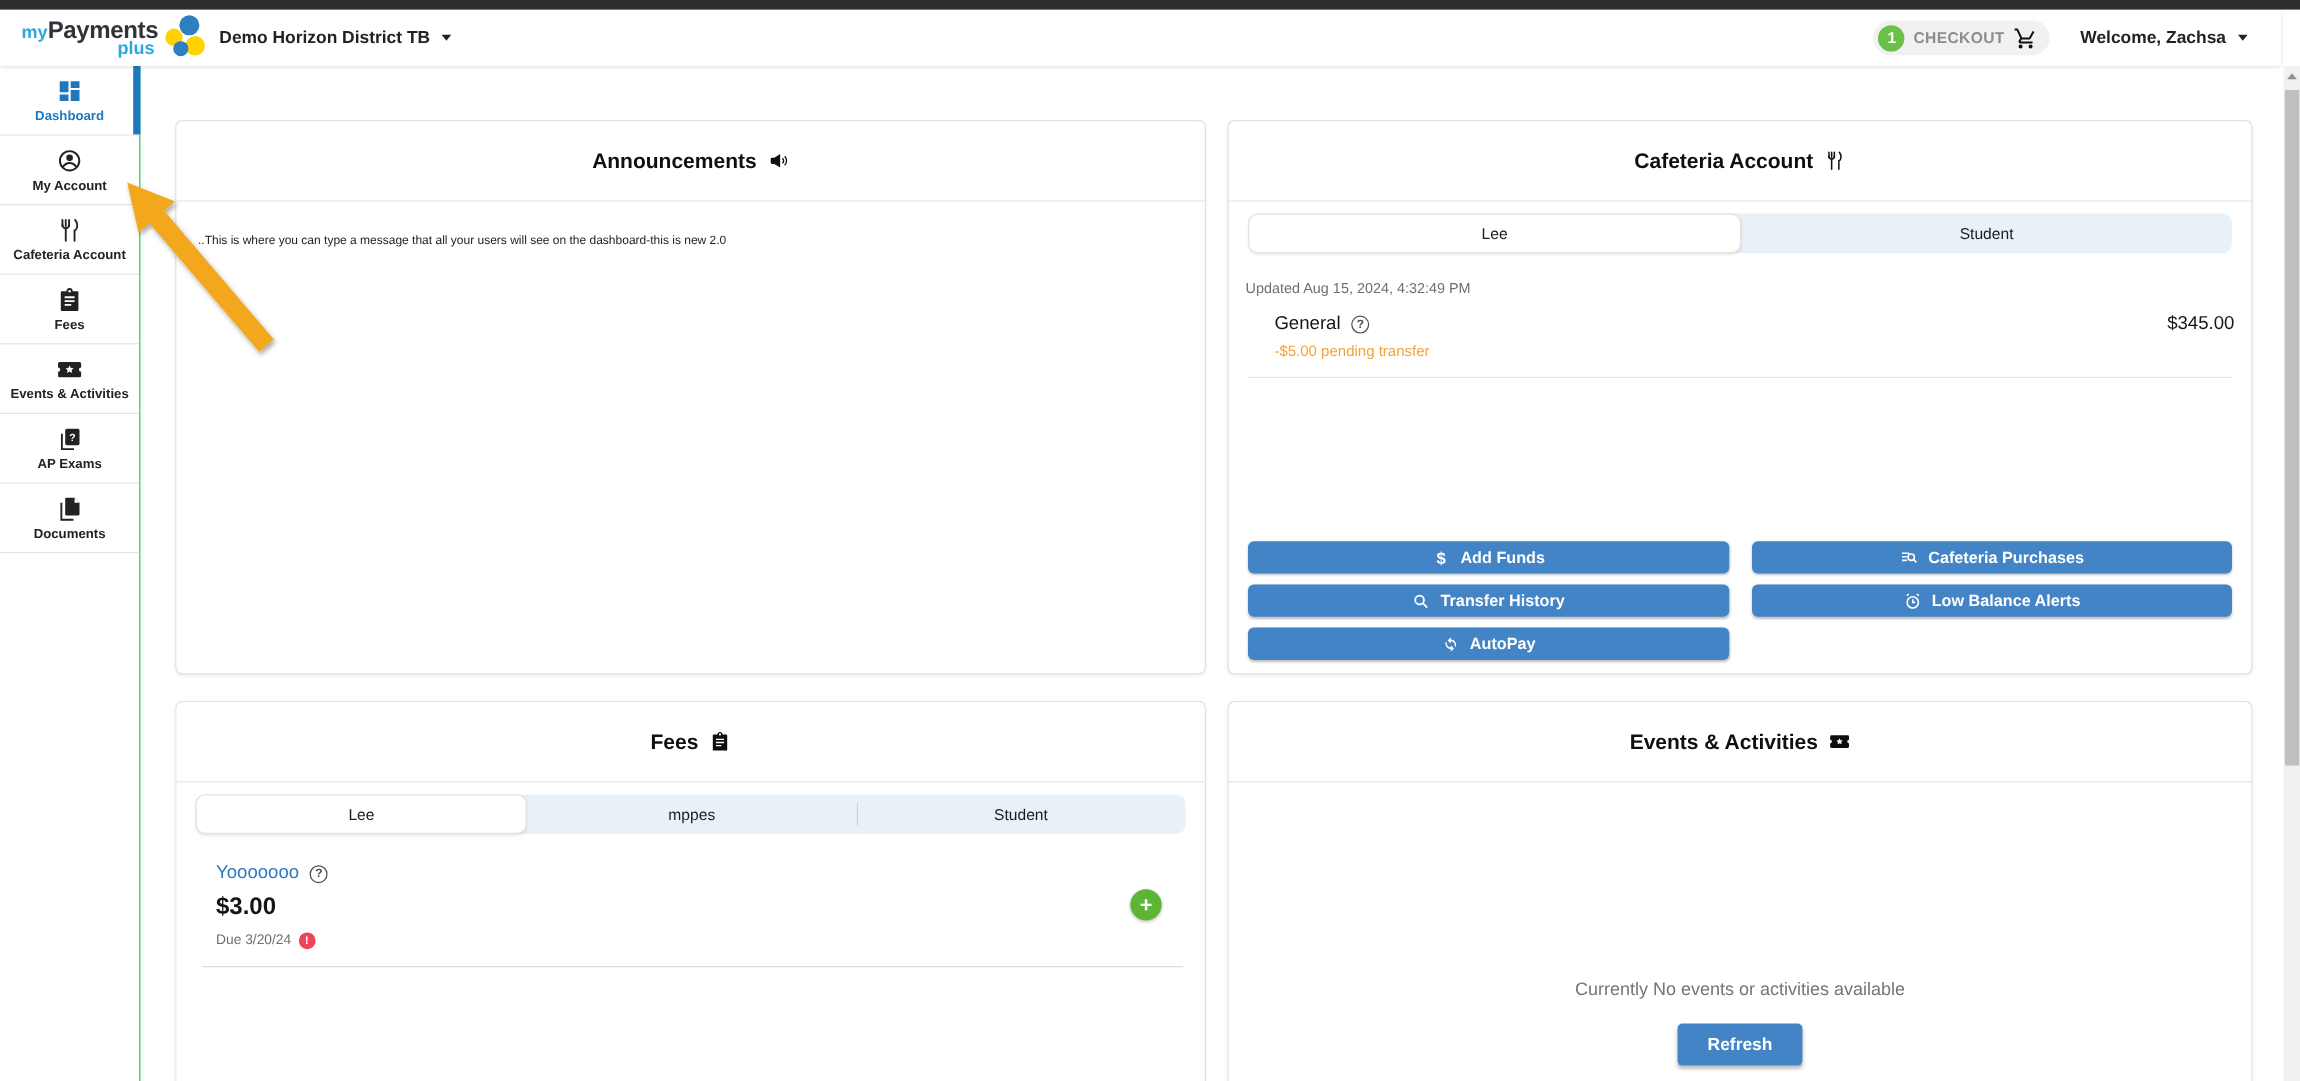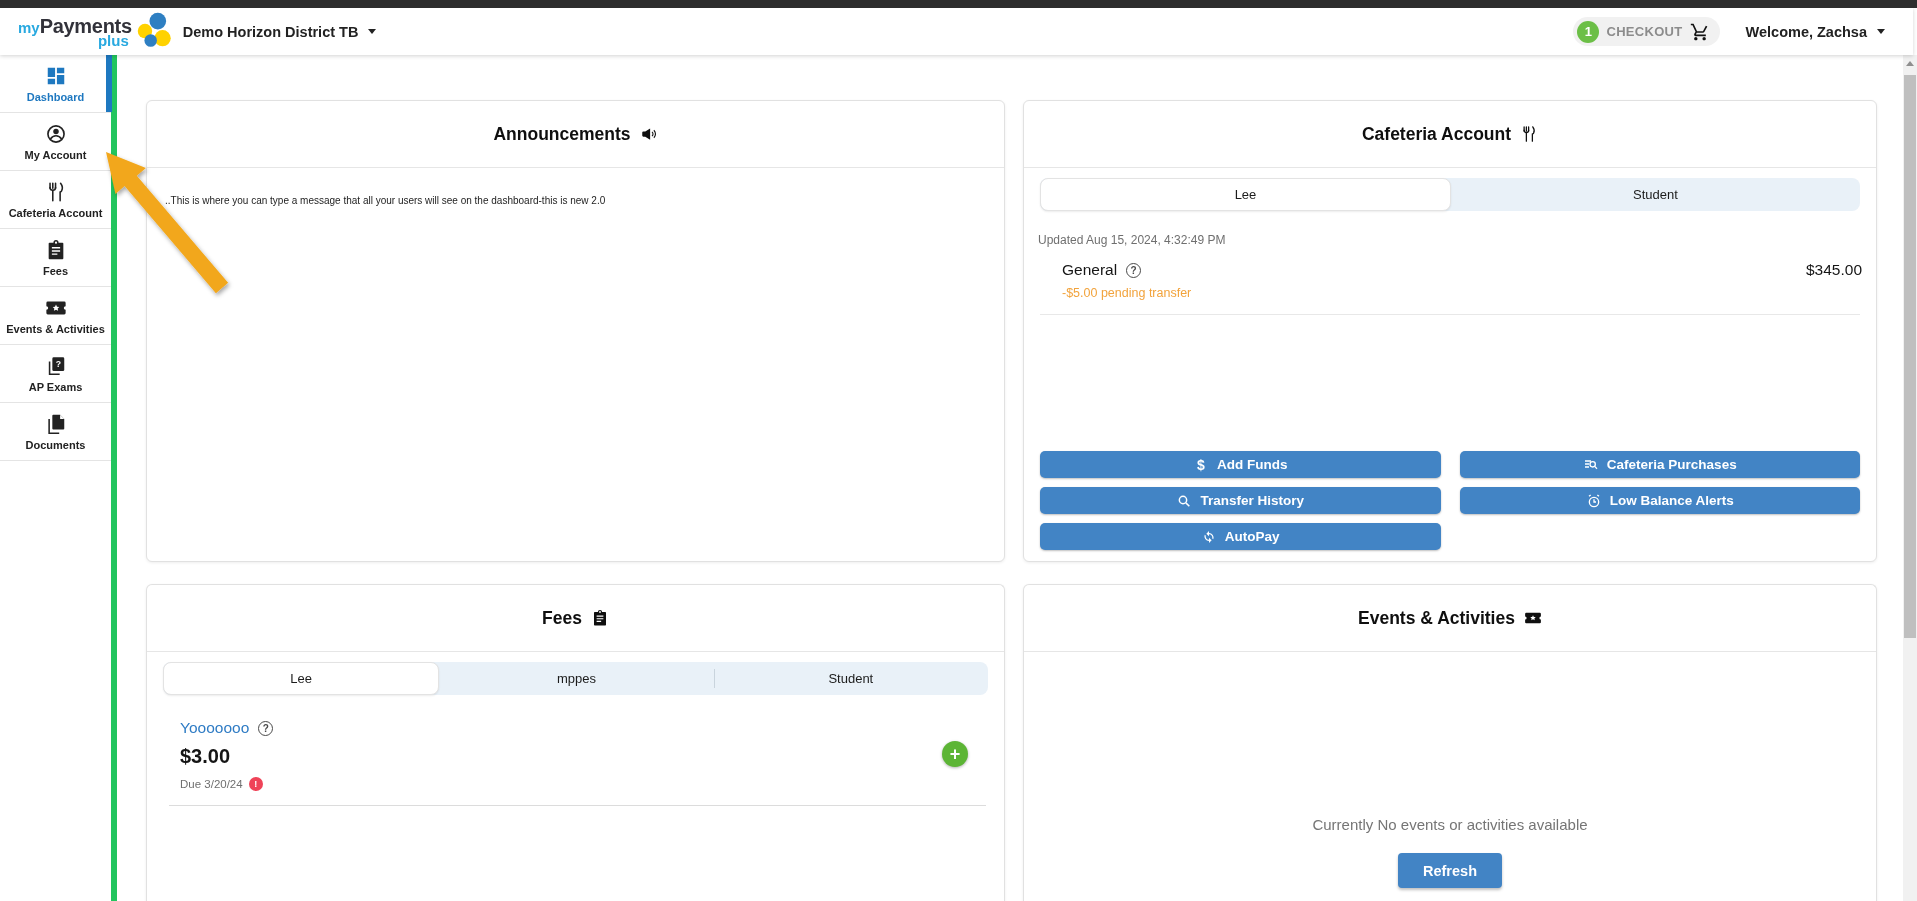--- a/index.html
+++ b/index.html
@@ -1,41 +1,41 @@
 <!DOCTYPE html>
 <html><head>
 <meta charset="utf-8">
 <style>
   html,body{margin:0;padding:0;background:#fff;}
   body{font-family:"Liberation Sans",sans-serif;-webkit-font-smoothing:antialiased;}
   .page{position:relative;width:1917px;height:901px;background:#fff;overflow:hidden;}
 
   
   .topbar{position:absolute;top:0;left:0;right:0;height:8px;background:#2d2d2d;z-index:40;}
-  .header{position:absolute;top:8px;left:0;right:4px;height:47px;background:#fff;display:flex;align-items:center;
+  .header{position:absolute;top:8px;left:0;right:16px;height:47px;background:#fff;display:flex;align-items:center;
           box-shadow:0 1px 4px rgba(0,0,0,.18);z-index:30;padding-left:18px;box-sizing:border-box;}
   .logo{display:flex;align-items:center;gap:3px;cursor:pointer;}
   .logo-text{line-height:1;}
   .lrow{display:flex;align-items:baseline;}
   .lmy{color:#29a9e0;font-size:15px;font-weight:600;}
   .lpay{color:#32323a;font-size:20px;font-weight:700;letter-spacing:-.3px;}
   .lplus{color:#29a9e0;font-size:15px;font-weight:700;text-align:right;margin-top:-3px;padding-right:3px;}
   .logo-mark{width:38px;height:40px;}
   .district{display:flex;align-items:center;gap:10px;margin-left:10px;font-size:14.5px;font-weight:700;color:#222;cursor:pointer;}
   .caret{width:0;height:0;border-left:4.5px solid transparent;border-right:4.5px solid transparent;border-top:5.5px solid #222;}
   .header-right{margin-left:auto;display:flex;align-items:center;gap:26px;padding-right:28px;}
   .checkout-pill{display:flex;align-items:center;gap:7px;background:#f1f1f1;border-radius:17px;height:29px;padding:0 10px 0 4px;cursor:pointer;}
   .count-badge{width:22px;height:22px;border-radius:50%;background:#6cbf47;color:#fff;font-size:13px;font-weight:700;
                display:flex;align-items:center;justify-content:center;}
   .checkout-label{color:#8c8c8c;font-weight:700;font-size:13px;letter-spacing:.3px;}
   .cart-icon{width:20px;height:20px;color:#111;}
   .welcome{display:flex;align-items:center;gap:10px;font-size:14.5px;font-weight:700;color:#222;cursor:pointer;}
 
   
-  .sidebar{position:absolute;top:55px;left:0;width:117px;bottom:0;background:#fff;border-right:6px solid #22c55e;z-index:10;box-sizing:border-box;}
+  .sidebar{position:absolute;top:55px;left:0;width:117px;bottom:0;background:#fff;border-right:1px solid #22c55e;z-index:10;box-sizing:border-box;}
   .nav-item{height:57px;border-bottom:1px solid #e4e4e4;display:flex;flex-direction:column;align-items:center;justify-content:center;
             gap:4px;color:#222;position:relative;cursor:pointer;}
   .nav-icon{width:22px;height:22px;display:block;}
   .nav-icon svg{width:100%;height:100%;display:block;}
   .nav-label{font-size:11px;font-weight:600;white-space:nowrap;}
   .nav-item.active{color:#1e78c0;}
   .nav-item.active::after{content:"";position:absolute;top:0;bottom:0;right:-1px;width:6px;background:#1e78c0;}
 
   
   .card{position:absolute;background:#fff;border:1px solid #e1e1e1;border-radius:6px;box-shadow:0 1px 3px rgba(0,0,0,.07);box-sizing:border-box;}

